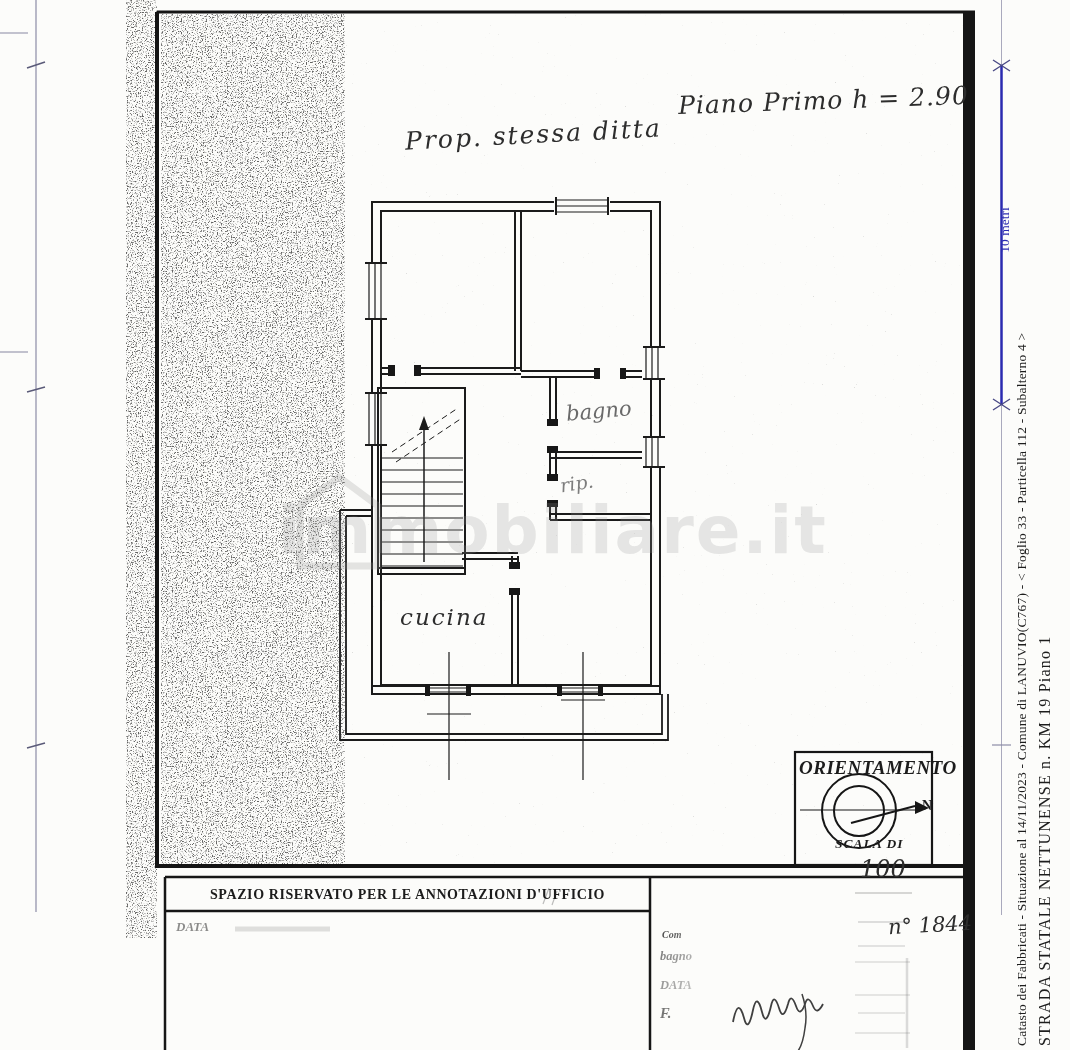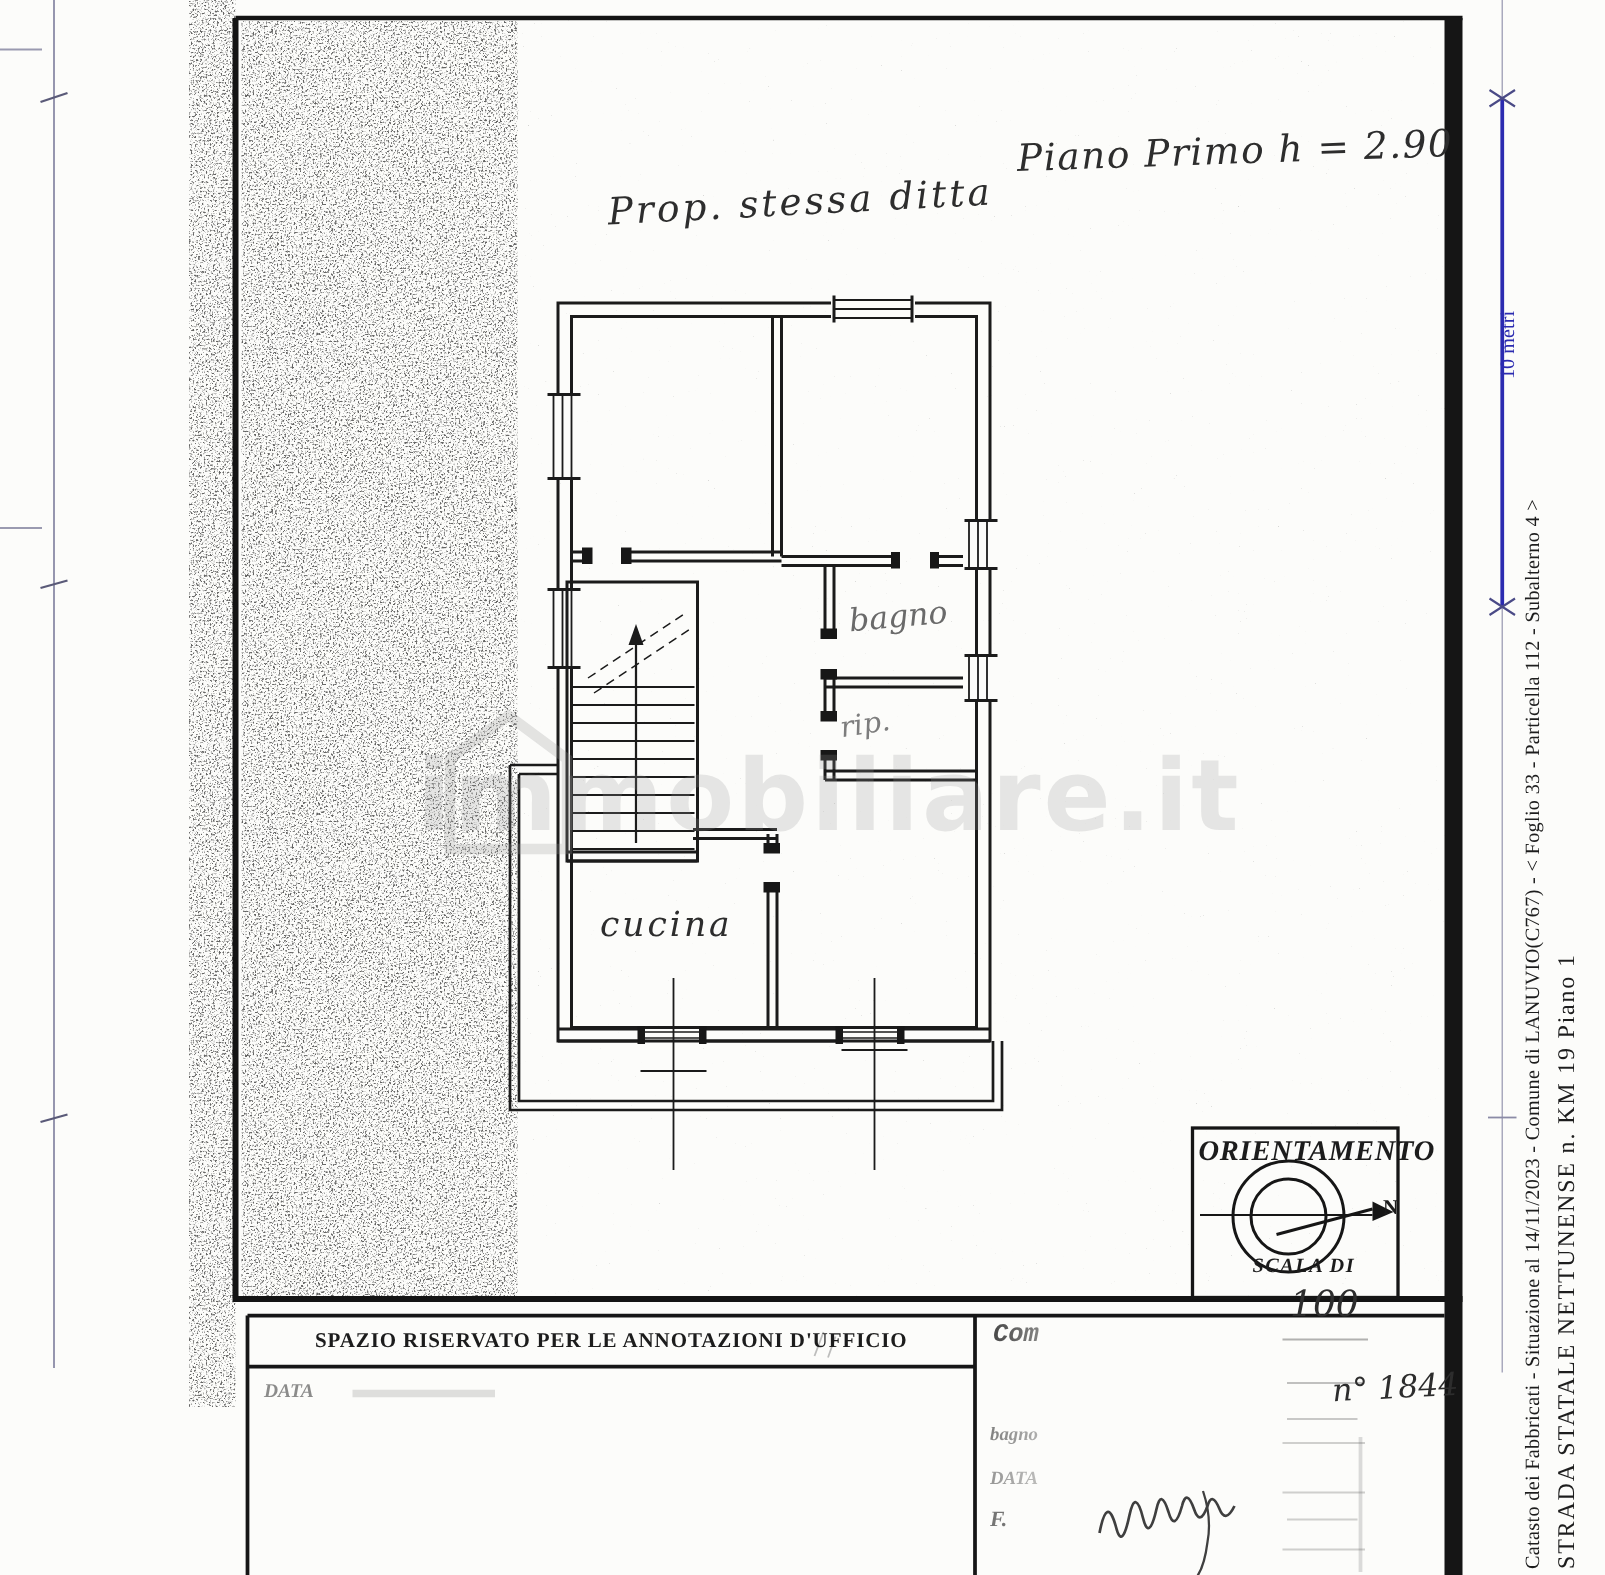--- a/index.html
+++ b/index.html
@@ -17,21 +17,21 @@
   .lbl-rip{left:560px;top:472px;font-size:19px;transform:rotate(-9deg);color:#7d7d7d;}
   .lbl-cucina{left:400px;top:604px;font-size:23px;letter-spacing:2px;}
   .orient-title{left:799px;top:757px;width:130px;text-align:center;font-weight:bold;
                 font-style:italic;font-size:19px;letter-spacing:.5px;}
   .north{left:922px;top:798px;font-weight:bold;font-size:14px;}
   .scala-label{left:788px;top:836px;font-weight:bold;font-style:italic;font-size:13.5px;letter-spacing:1px;margin-left:47px;}
   .scala-value{left:860px;top:855px;font-size:24px;}
   .spazio{left:165px;top:877px;width:485px;height:35px;display:flex;align-items:center;
           justify-content:center;font-weight:bold;font-size:14px;letter-spacing:.6px;text-align:right;}
   .data1{left:176px;top:919px;font-weight:bold;font-style:italic;font-size:13px;opacity:.5;}
-  .compiler{left:662px;top:881px;font-weight:bold;font-style:italic;font-size:17px;opacity:.8;width:120px;font-family:Liberation Mono, monospace;}
+  .compiler{left:662px;top:929px;font-weight:bold;font-style:italic;font-size:10px;opacity:.8;width:120px;}
   .della{left:660px;top:949px;font-weight:bold;font-style:italic;font-size:12.5px;opacity:.55;width:110px;}
   .data2{left:660px;top:978px;font-weight:bold;font-style:italic;font-size:12.5px;opacity:.45;width:110px;}
   .firma{left:660px;top:1005px;font-weight:bold;font-style:italic;font-size:14.5px;opacity:.6;}
   .protocol{left:888px;top:913px;font-size:21px;transform:rotate(-3deg);}
   .vtext{transform:rotate(-90deg);transform-origin:0 0;white-space:nowrap;}
   .sbar-label{left:997px;top:292px;width:124px;text-align:center;font-size:13.5px;color:#2b2bb0;}
   .margin1{left:1014px;top:1046px;width:815px;font-size:13.5px;color:#1d1d1d;letter-spacing:.2px;}
   .margin2{left:1036px;top:1046px;width:700px;font-size:16px;color:#1d1d1d;letter-spacing:1.2px;}
   .watermark{left:278px;top:492px;width:520px;font-family:"DejaVu Sans",sans-serif;font-weight:bold;
              font-size:66px;color:rgba(150,150,150,.22);letter-spacing:2px;white-space:nowrap;}

